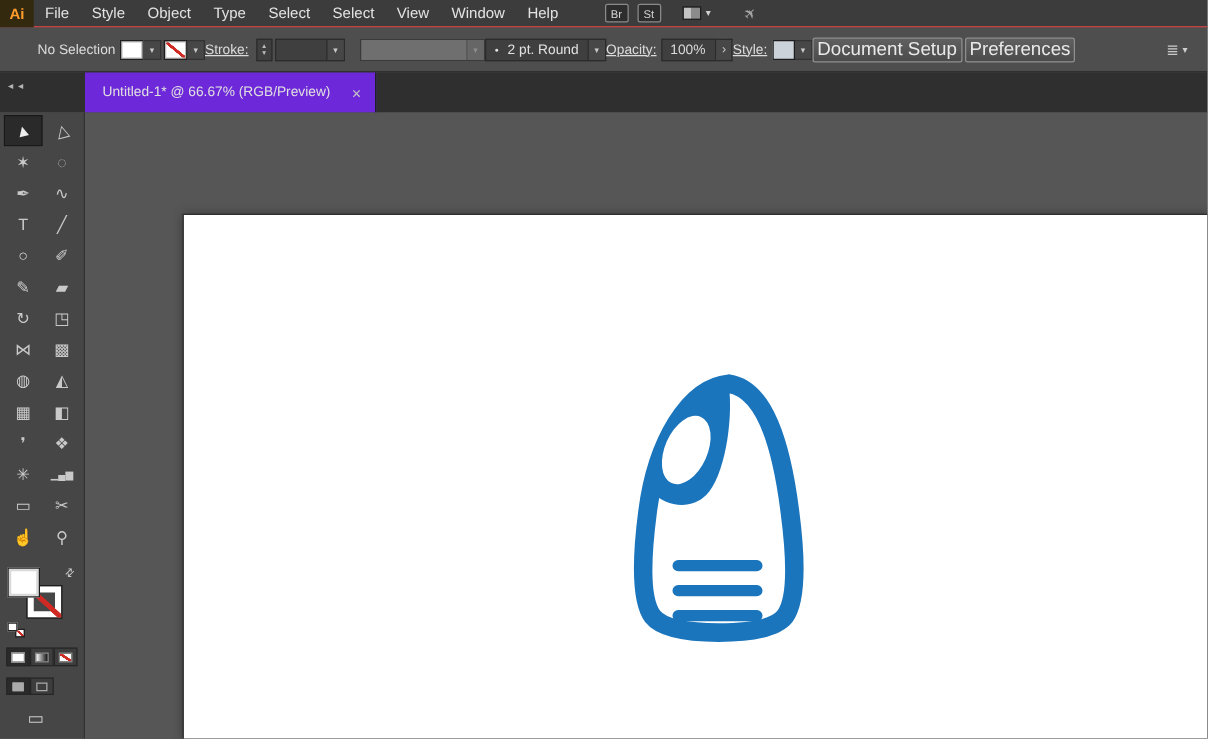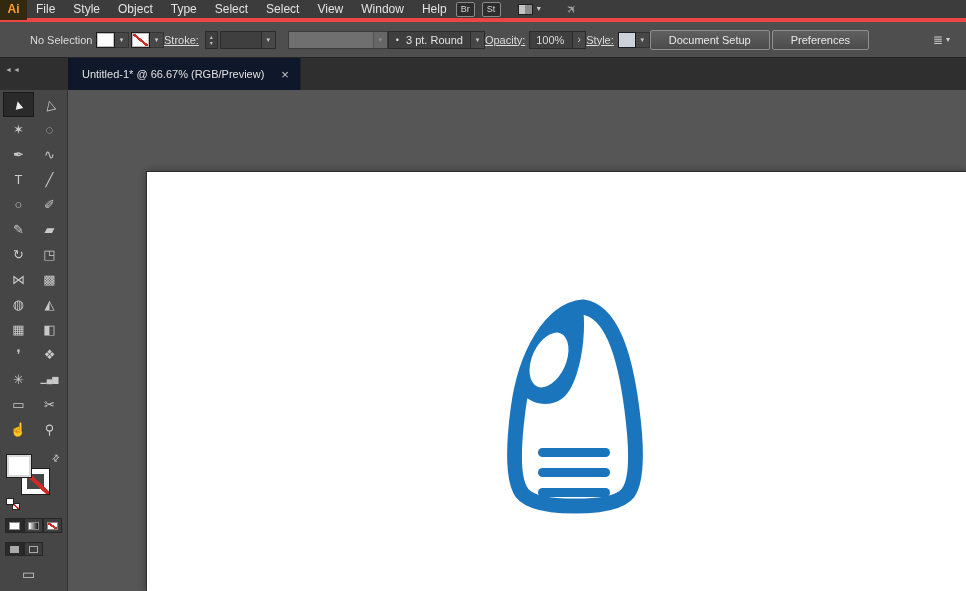--- a/index.html
+++ b/index.html
@@ -1,28 +1,28 @@
 <!DOCTYPE html>
 <html><head>
 <meta charset="utf-8">
 <style>
   * { margin:0; padding:0; box-sizing:border-box; }
   body { font-family:"Liberation Sans", sans-serif; background:#222; }
   .page { position:relative; width:966px; height:591px; overflow:hidden; background:#565656; }
 
   
   .menubar { position:absolute; top:0; left:0; width:966px; height:22px; background:#3c3c3c;
-             border-bottom:4px solid #ef4444; display:flex; align-items:center; }
+             border-bottom:1px solid #ef4444; display:flex; align-items:center; }
   .ai-logo { width:27px; height:22px; background:#32290f; color:#ff9e2c; font-weight:bold;
              font-size:12px; display:flex; align-items:center; justify-content:center; }
   .menu-item { padding:0 9px; font-size:12px; color:#e3e3e3; line-height:21px; cursor:default; }
   .menu-item:first-of-type { margin-left:8px; }
   .mini-app-btn { width:19px; height:15px; border:1px solid #8a8a8a; background:#2d2d2d; color:#d6d6d6;
                   font-size:9px; display:flex; align-items:center; justify-content:center; border-radius:2px; }
-  .br { } .st { margin-left:7px; }
+  .br { margin-left:28px; } .st { margin-left:7px; }
   .workspace-btn { margin-left:17px; display:flex; align-items:center; gap:4px; }
   .workspace-grid { width:15px; height:11px; border:1px solid #1f1f1f;
                     background:linear-gradient(90deg,#c3c3c3 0 6px,#8b8b8b 6px); }
   .chev { color:#cfcfcf; font-size:8px; line-height:8px; }
   .gpu { margin-left:26px; color:#a6a6a6; font-size:12px; transform:rotate(-45deg); }
 
   
   .controlbar { position:absolute; top:22px; left:0; width:966px; height:36px; background:#4e4e4e;
                 border-bottom:1px solid #262626; display:flex; align-items:center; font-size:11px; color:#dcdcdc; }
   .sel-status { margin-left:30px; width:66px; }
@@ -44,30 +44,30 @@
   .w-stroke { width:40px; }
   .brush-preview { width:100px; height:18px; background:#6f6f6f; border:1px solid #3a3a3a;
                    display:flex; align-items:center; justify-content:flex-end; }
   .brush-preview .dd { background:#666; color:#8e8e8e; height:16px; border:none; border-left:1px solid #555; }
   .bullet { padding-left:7px; font-size:9px; color:#e2e2e2; }
   .opacity-well { width:44px; height:18px; background:#3f3f3f; border:1px solid #2b2b2b;
                   display:flex; align-items:center; padding-left:6px; }
   .opacity-arrow { width:13px; height:18px; background:#474747; border:1px solid #2b2b2b; border-left:none;
                    display:flex; align-items:center; justify-content:center; color:#c9c9c9; font-size:10px; }
   .style-swatch { width:18px; height:16px; background:#ccd2da; border:1px solid #1d1d1d; }
-  .btn { height:20px; padding:0 18px; border:1px solid #8f8f8f; border-radius:2px;
-         background:linear-gradient(#606060,#4b4b4b); color:#e9e9e9; font-size:11px;
+  .btn { height:20px; padding:0 3px; border:1px solid #8f8f8f; border-radius:2px;
+         background:linear-gradient(#606060,#4b4b4b); color:#e9e9e9; font-size:15px;
          display:flex; align-items:center; }
   .arrange-btn { margin-left:auto; margin-right:16px; display:flex; align-items:center; gap:3px; }
   .arrange-ic { color:#c9c9c9; font-size:12px; }
 
   
   .tabbar { position:absolute; top:58px; left:0; width:966px; height:32px; background:#2f2f2f; }
   .collapse { position:absolute; left:5px; top:8px; color:#b3b3b3; font-size:7px; letter-spacing:1px; }
-  .tab { position:absolute; left:68px; top:0; height:32px; background:#0f172a; display:flex;
+  .tab { position:absolute; left:68px; top:0; height:32px; background:#6d28d9; display:flex;
          align-items:center; border-right:1px solid #222; padding-right:4px; }
   .tab-title { padding-left:14px; font-size:11px; color:#e0e0e0; white-space:nowrap; }
   .tab-close { margin-left:10px; color:#c6c6c6; font-size:13px; padding:0 7px; }
 
   
   .toolbar { position:absolute; top:90px; left:0; width:68px; height:501px; background:#464646;
              border-right:1px solid #333; }
   .tools { position:absolute; top:2px; left:3px; width:62px; display:grid; grid-template-columns:31px 31px; }
   .tool { width:31px; height:25px; display:flex; align-items:center; justify-content:center;
           color:#c9c9c9; font-size:13px; }
@@ -158,21 +158,21 @@
       <span class="value w-stroke"></span>
       <span class="dd">▾</span>
     </div>
 
     <div class="brush-preview ml12">
       <span class="dd">▾</span>
     </div>
 
     <div class="combo ml14">
       <span class="bullet">•</span>
-      <span class="value">3 pt. Round</span>
+      <span class="value">2 pt. Round</span>
       <span class="dd">▾</span>
     </div>
 
     <span class="lbl ml14">Opacity:</span>
     <div class="opacity-well ml4">
       <span>100%</span>
     </div>
     <div class="opacity-arrow">›</div>
 
     <span class="lbl ml14">Style:</span>

